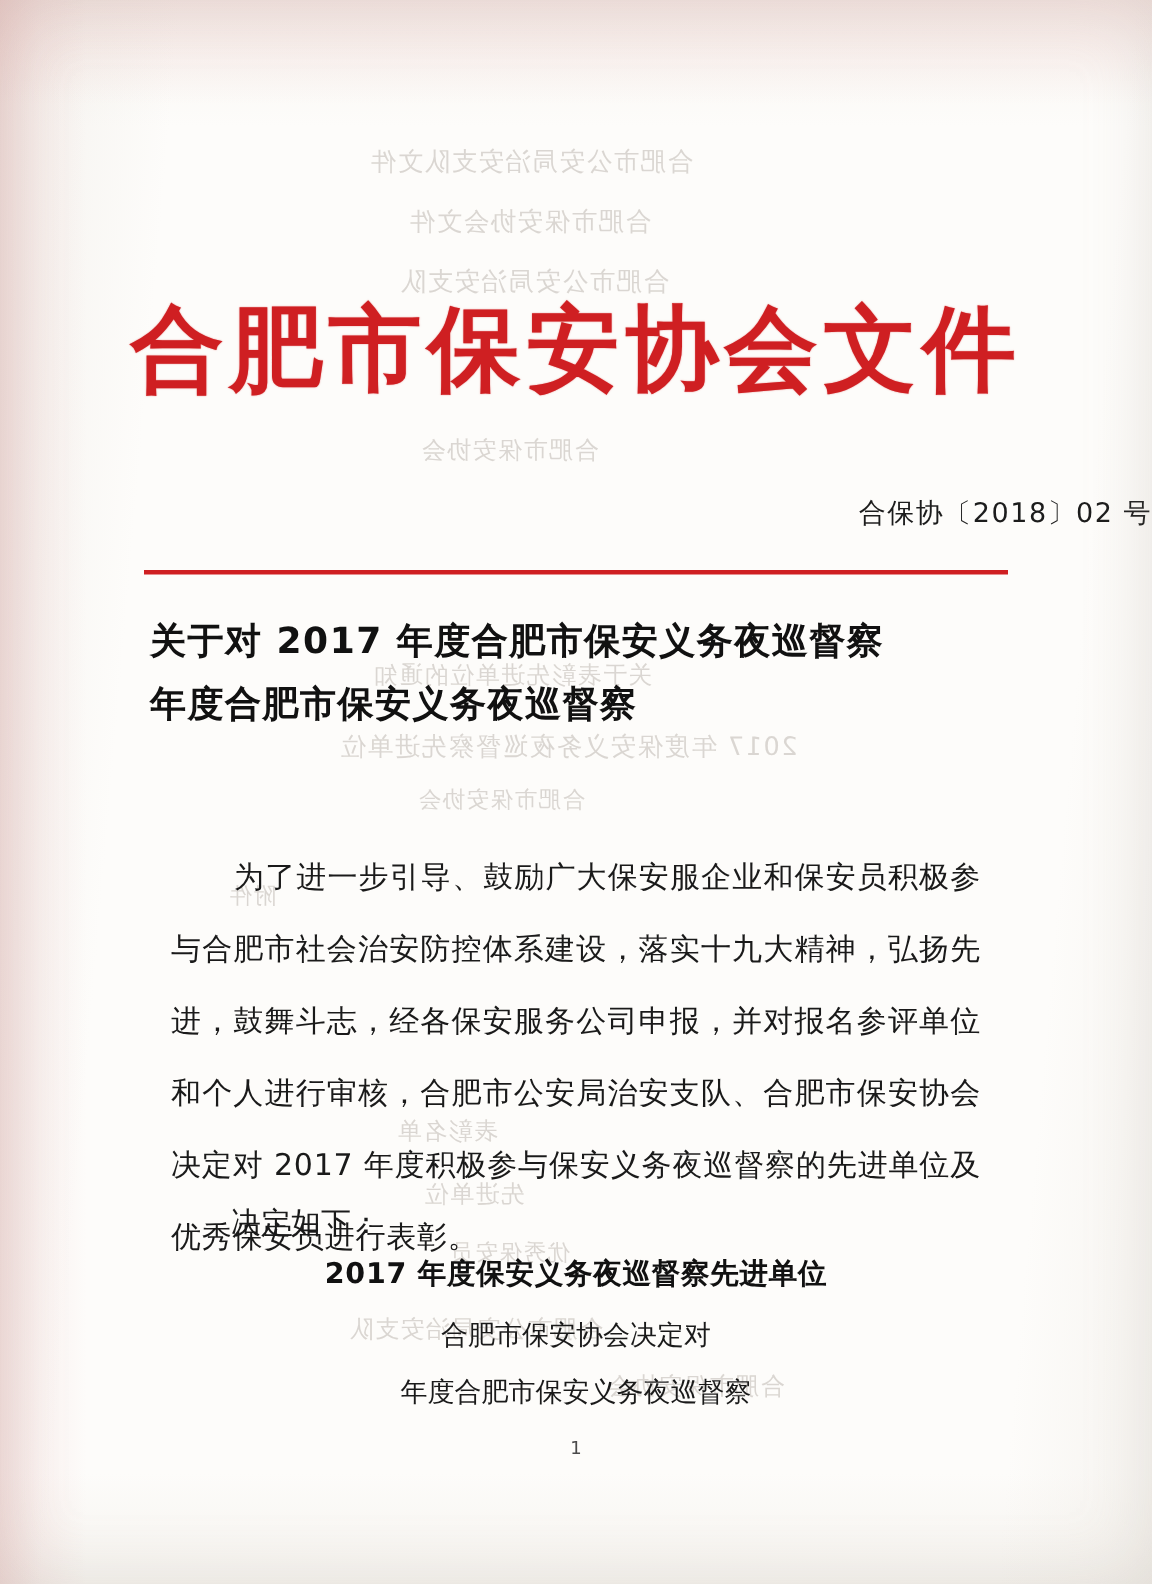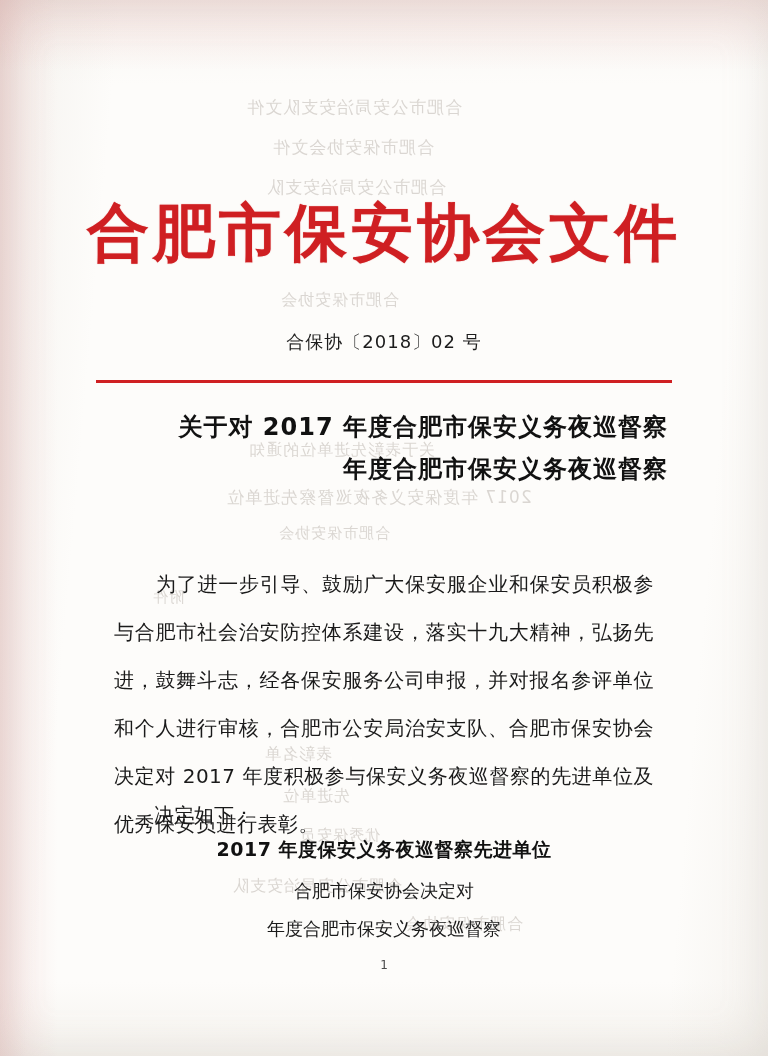--- a/index.html
+++ b/index.html
@@ -76,41 +76,41 @@
     color: #cf1f22;
     letter-spacing: 4px;
     text-shadow: 0 0 1px rgba(207,31,34,0.6);
   }
 
   .doc-number {
     position: absolute;
     top: 330px;
     left: 0;
     width: 768px;
-    text-align: center;
+    text-align: right;
     font-size: 18px;
     color: #1c1c1c;
     letter-spacing: 1px;
   }
 
   .red-rule {
     position: absolute;
     top: 380px;
     left: 96px;
     width: 576px;
     height: 3px;
     background: #cf1f22;
   }
 
   .title {
     position: absolute;
     top: 406px;
     left: 100px;
     width: 568px;
-    text-align: right;
+    text-align: left;
     font-weight: bold;
     font-size: 24px;
     line-height: 42px;
     color: #111;
     letter-spacing: 1px;
   }
 
   .body-text {
     position: absolute;
     top: 558px;

